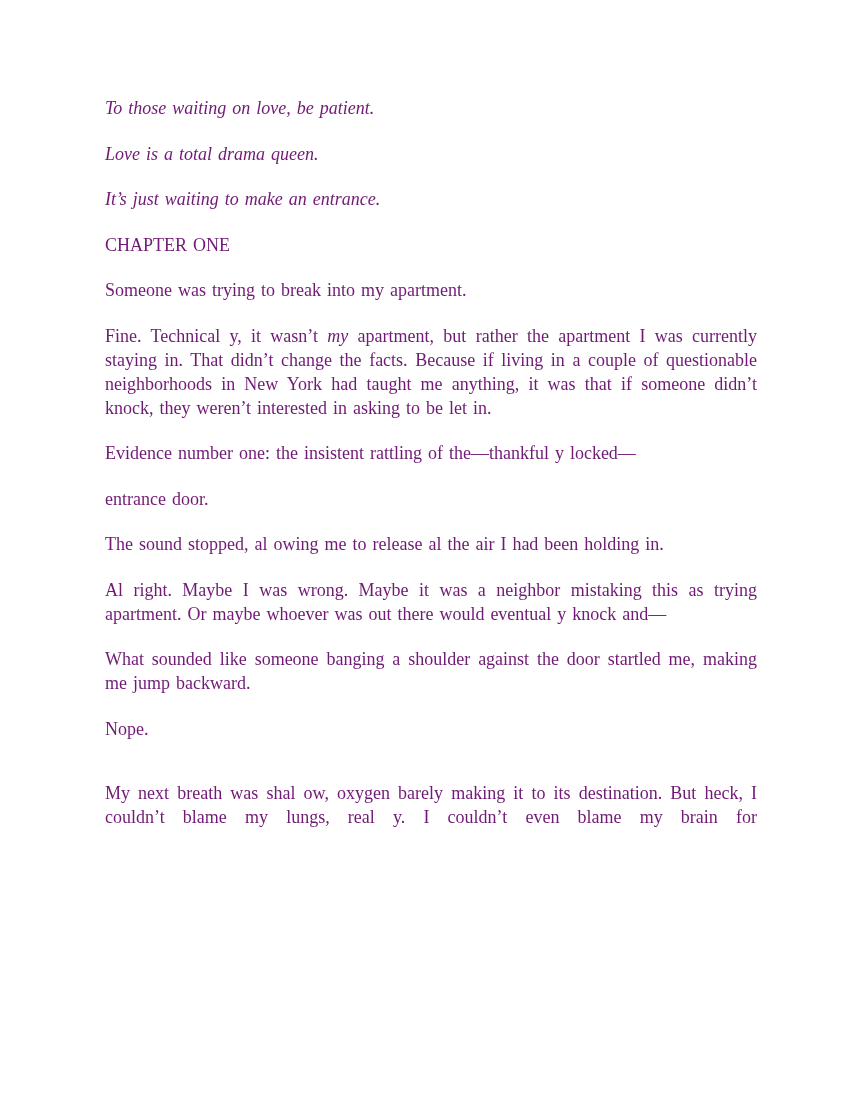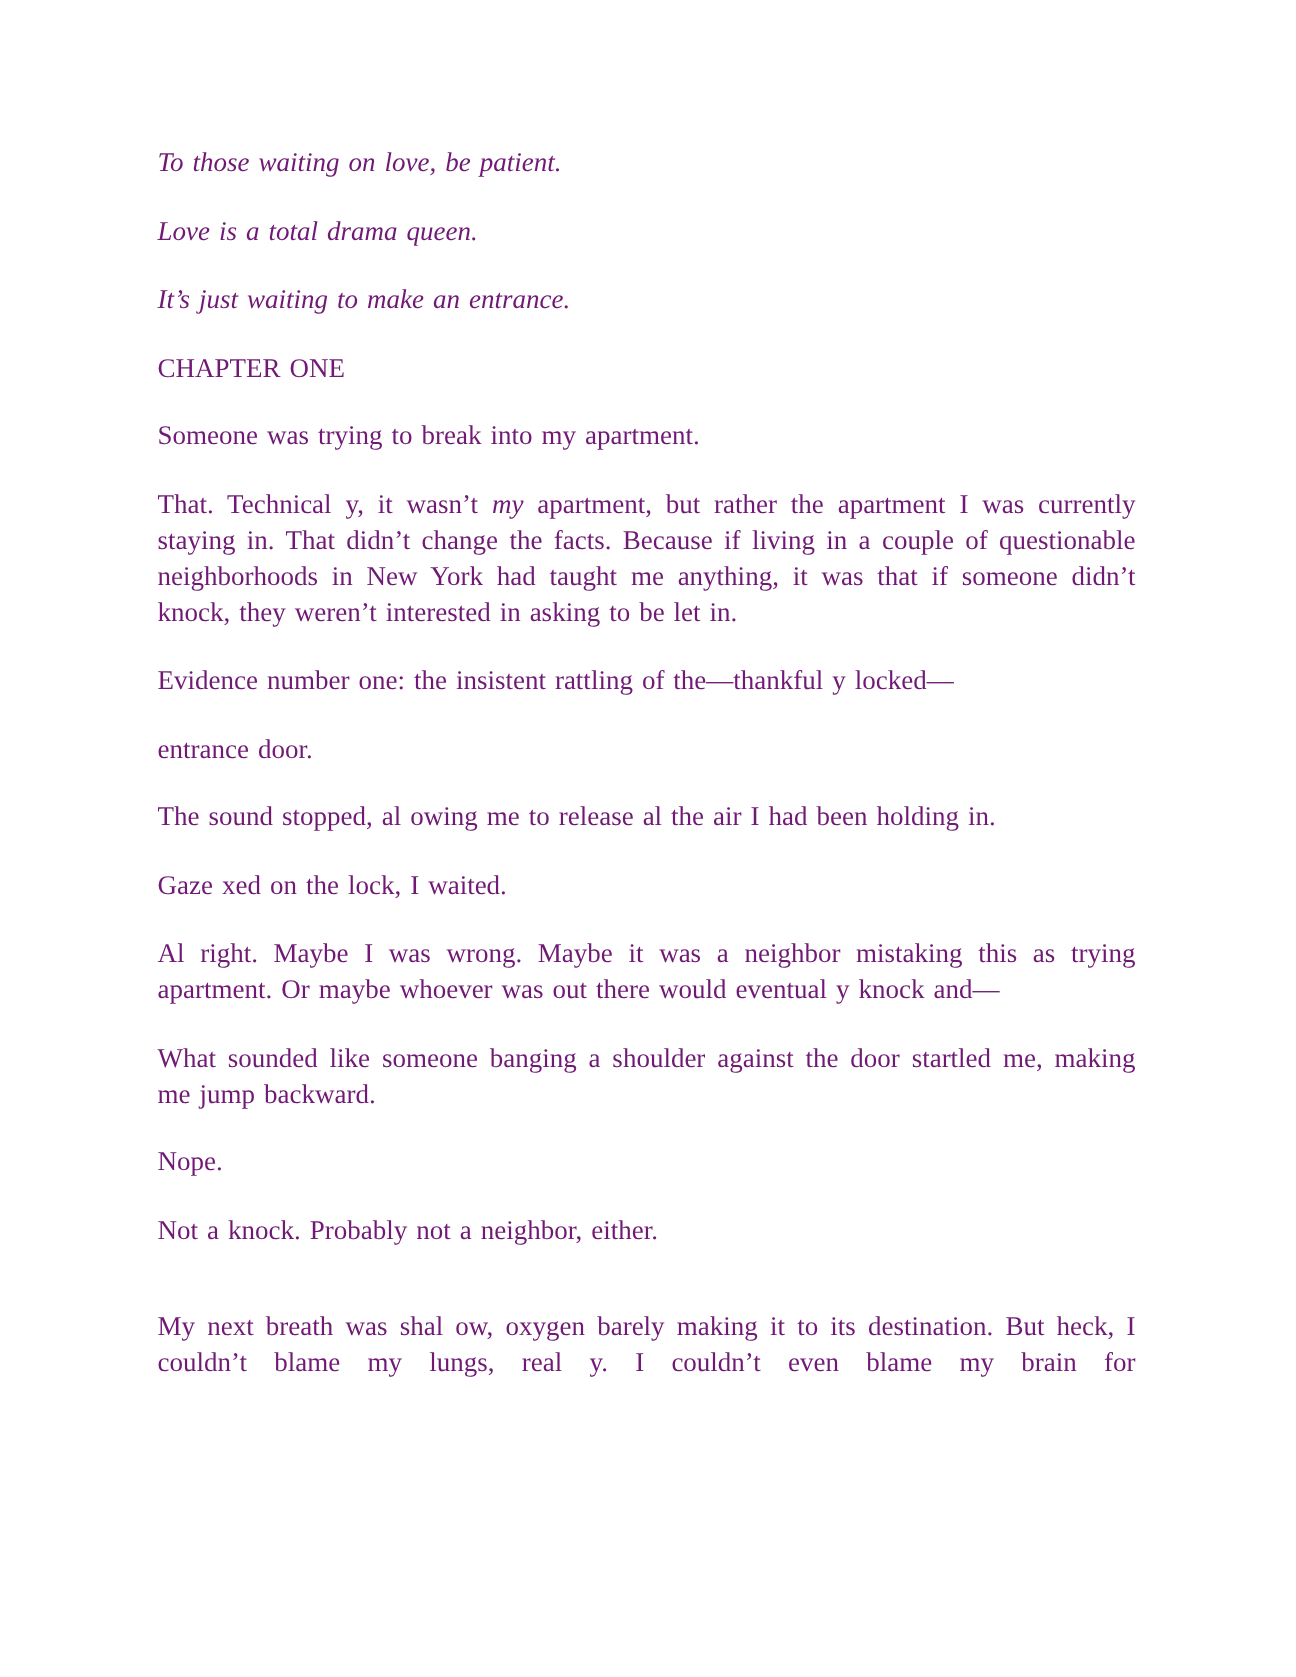--- a/index.html
+++ b/index.html
@@ -37,24 +37,22 @@
 </head>
 <body>
 
 <div class="page" style="background: rgb(255, 255, 255); color: #701a75;">
   <div class="text-column">
       <p><em>To those waiting on love, be patient.</em></p>
       <p><em>Love is a total drama queen.</em></p>
       <p><em>It’s just waiting to make an entrance.</em></p>
       <p><span>CHAPTER ONE</span></p>
       <p><span>Someone was trying to break into my apartment.</span></p>
-      <p><span>That. Technical y, it wasn’t </span><em>my</em><span> apartment, but rather the apartment I was currently staying in. That didn’t change the facts. Because if living in a couple of questionable neighborhoods in New York had taught me anything, it was that if someone didn’t knock, they weren’t interested in asking to be let in.</span></p>
+      <p><span>Fine. Technical y, it wasn’t </span><em>my</em><span> apartment, but rather the apartment I was currently staying in. That didn’t change the facts. Because if living in a couple of questionable neighborhoods in New York had taught me anything, it was that if someone didn’t knock, they weren’t interested in asking to be let in.</span></p>
       <p><span>Evidence number one: the insistent rattling of the—thankful y locked—</span></p>
       <p><span>entrance door.</span></p>
       <p><span>The sound stopped, al owing me to release al the air I had been holding in.</span></p>
-      <p><span>Gaze xed on the lock, I waited.</span></p>
       <p><span>Al right. Maybe I was wrong. Maybe it was a neighbor mistaking this as trying apartment. Or maybe whoever was out there would eventual y knock and—</span></p>
       <p><span>What sounded like someone banging a shoulder against the door startled me, making me jump backward.</span></p>
       <p><span>Nope.</span></p>
-      <p><span>Not a knock. Probably not a neighbor, either.</span></p>
       <p class="justify-last"><span>My next breath was shal ow, oxygen barely making it to its destination. But heck, I couldn’t blame my lungs, real y. I couldn’t even blame my brain for</span></p>
     </div>
 </div>
 
 </body></html>

